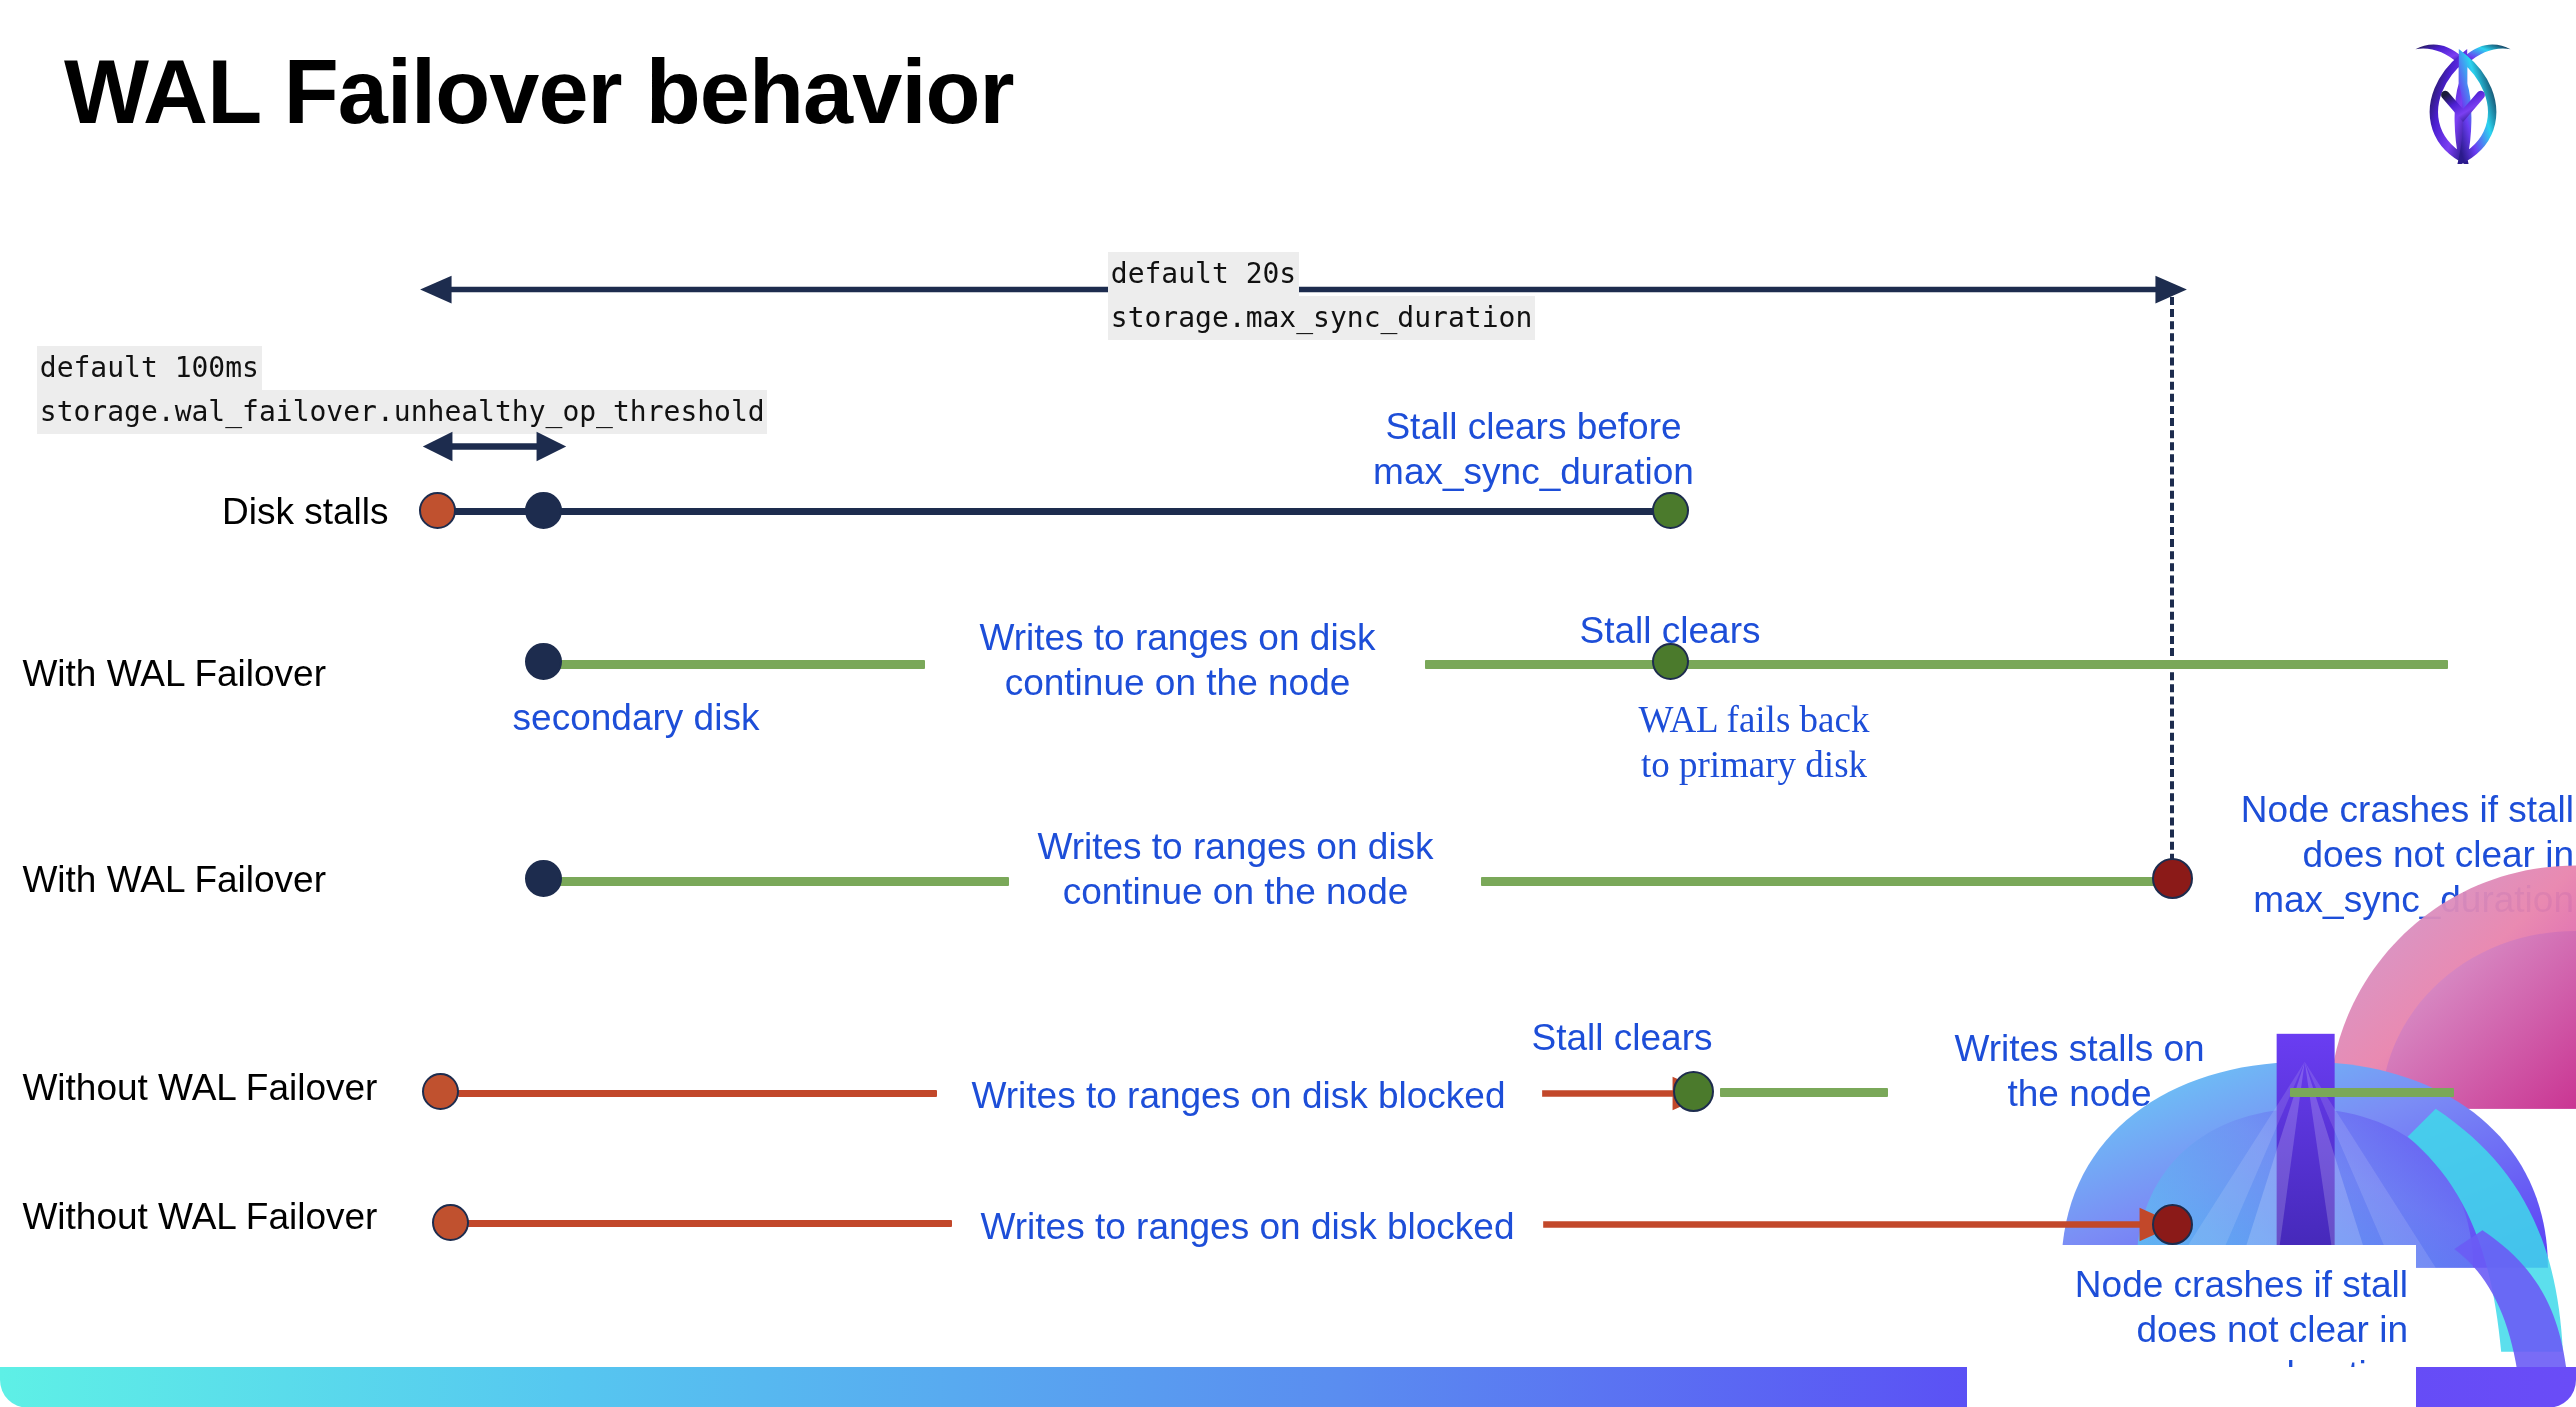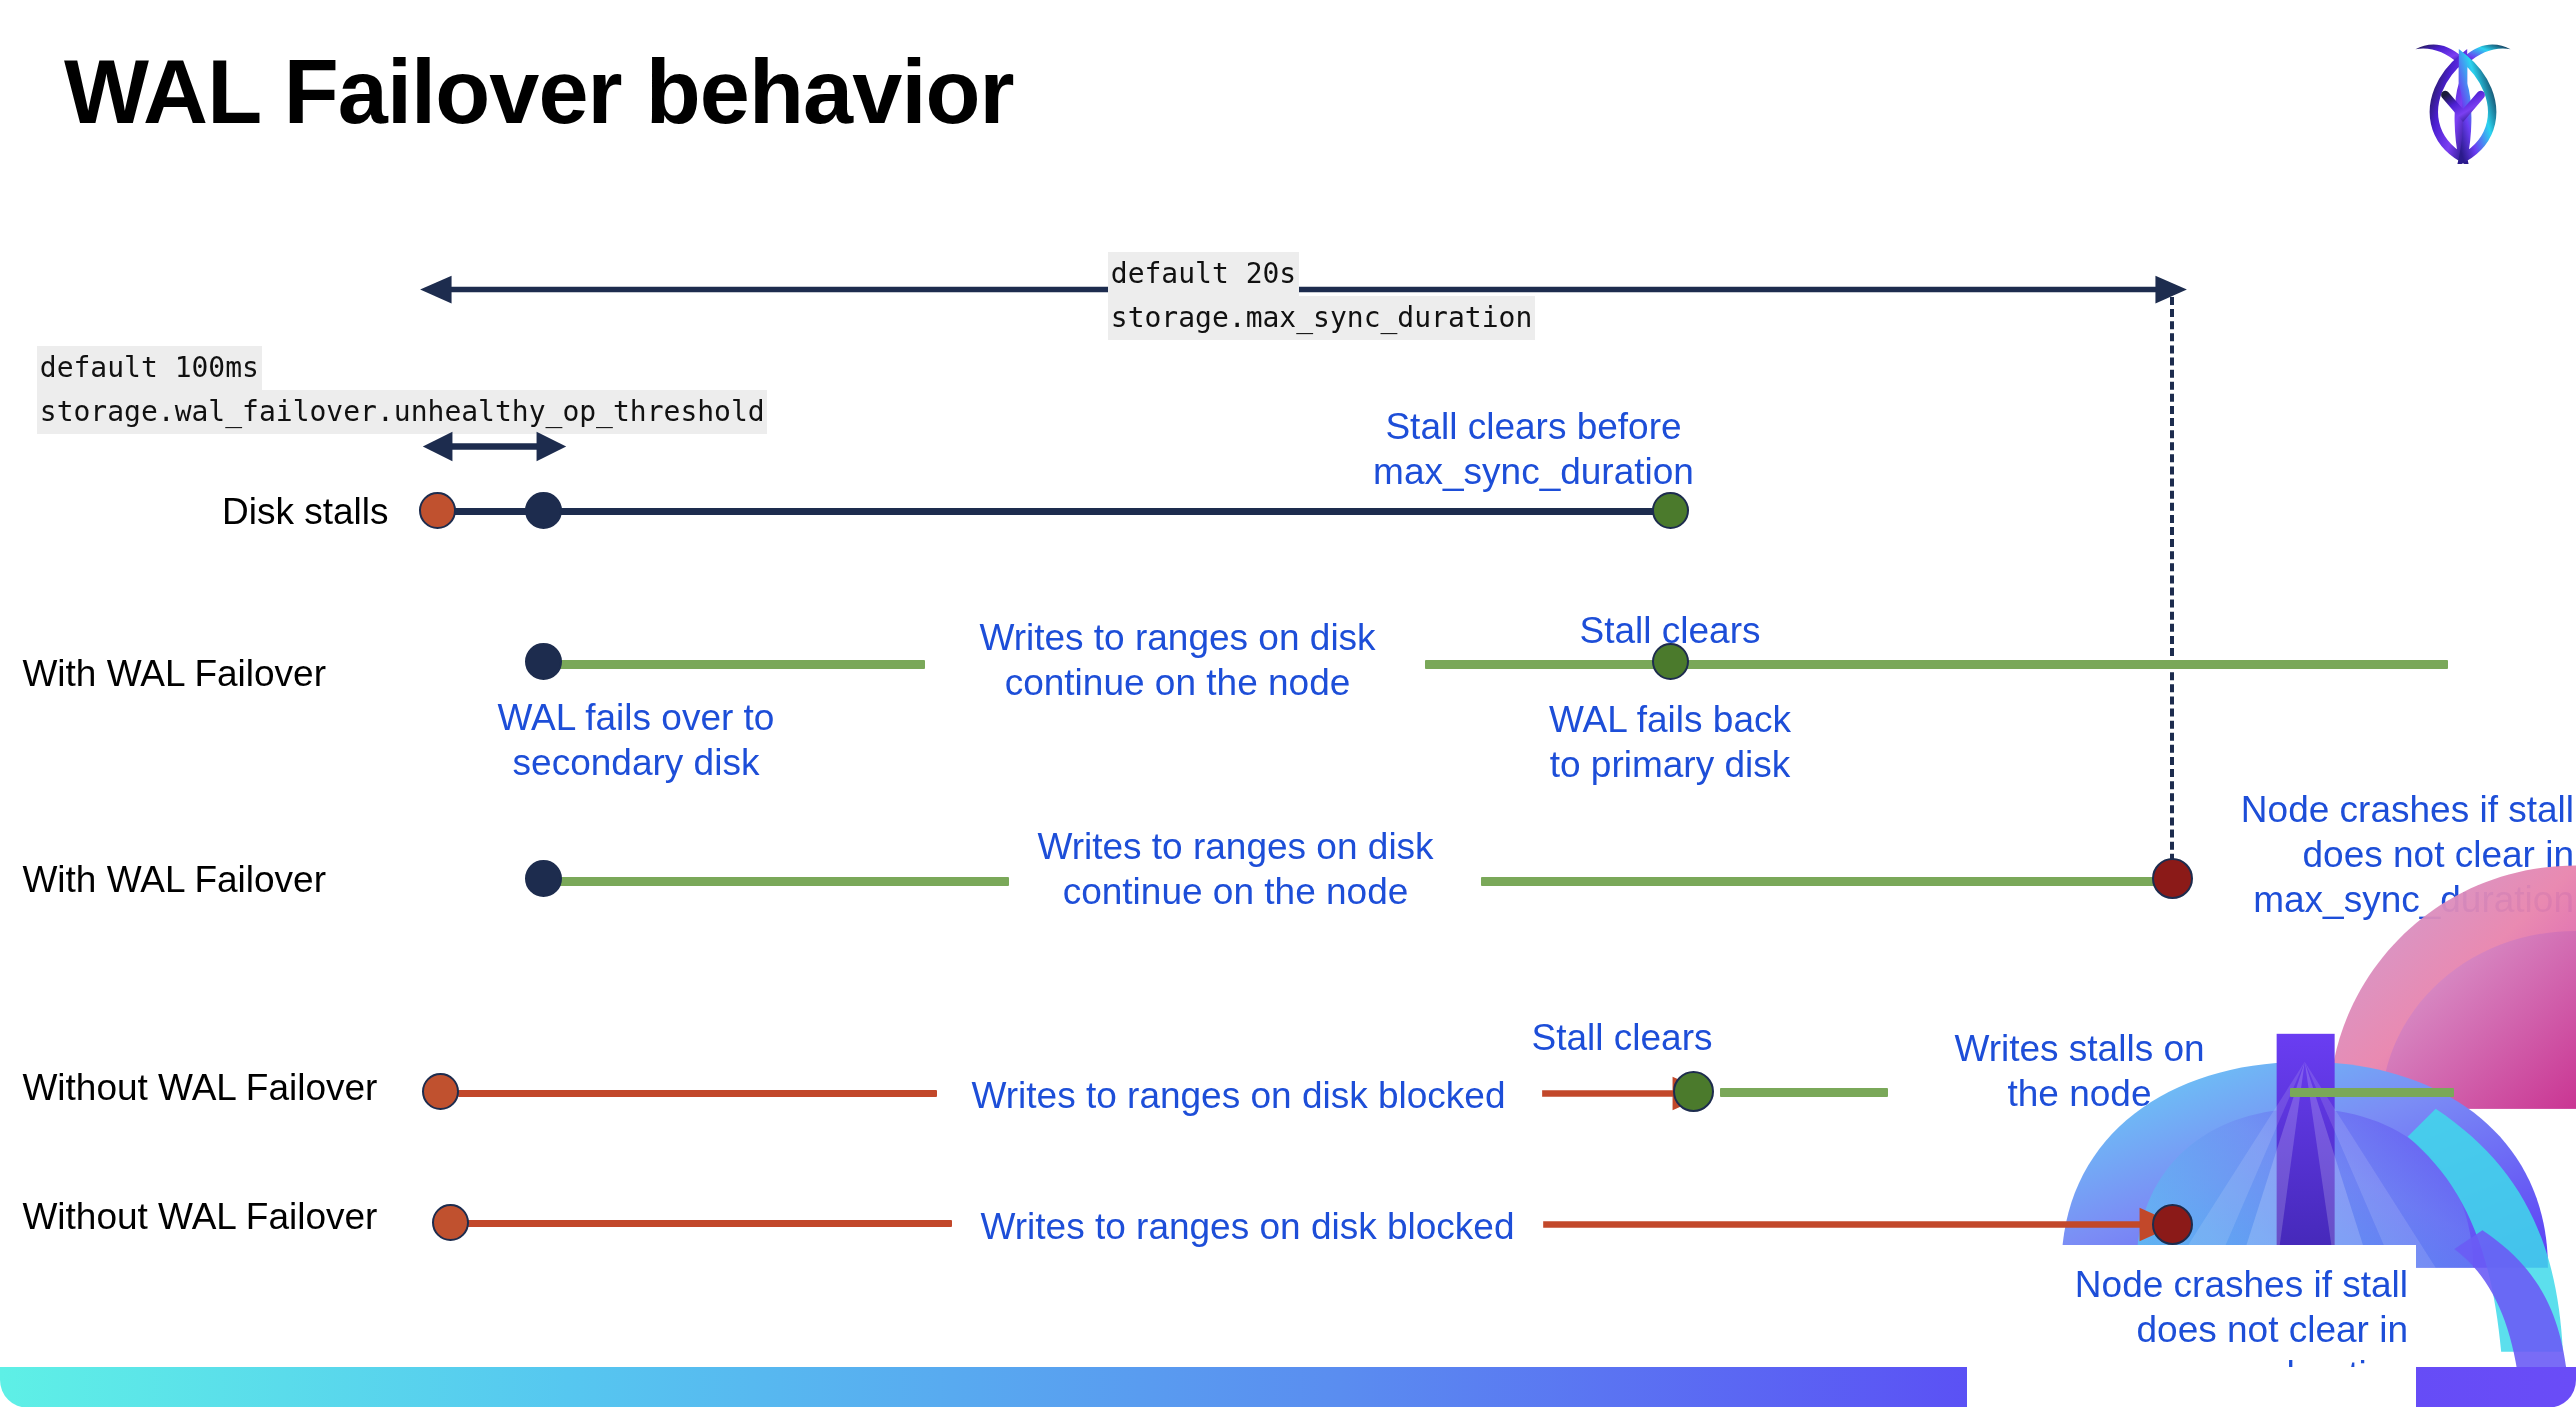--- a/index.html
+++ b/index.html
@@ -205,25 +205,24 @@
   <div class="annot" style="left:944px; top:615px; width:467px;">
     <div>Writes to ranges on disk</div>
     <div>continue on the node</div>
   </div>
 
   <div class="annot" style="left:1497px; top:608px; width:346px;">
     <div>Stall clears</div>
   </div>
 
   <div class="annot" style="left:449px; top:695px; width:374px;">
-    <div>WAL fails over to</div>
     <div>secondary disk</div>
   </div>
 
-  <div class="annot" style="left:1496px; top:697px; width:348px;">
+  <div class="annot" style="left:1580px; top:697px; width:348px;font-family:Liberation Serif, serif;">
     <div>WAL fails  back</div>
     <div>to primary disk</div>
   </div>
 
   <div class="row-label" style="left:22.4px; top:858px;">With WAL Failover</div>
 
   <div class="tl-line green" style="left:542px; top:877px; width:467px;"></div>
   <div class="tl-line green" style="left:1481px; top:877px; width:696px;"></div>
   <div class="dot navy" style="left:525px; top:860px; width:37px; height:37px;"></div>
   <div class="dot darkred" style="left:2152px; top:858px; width:41px; height:41px;"></div>

